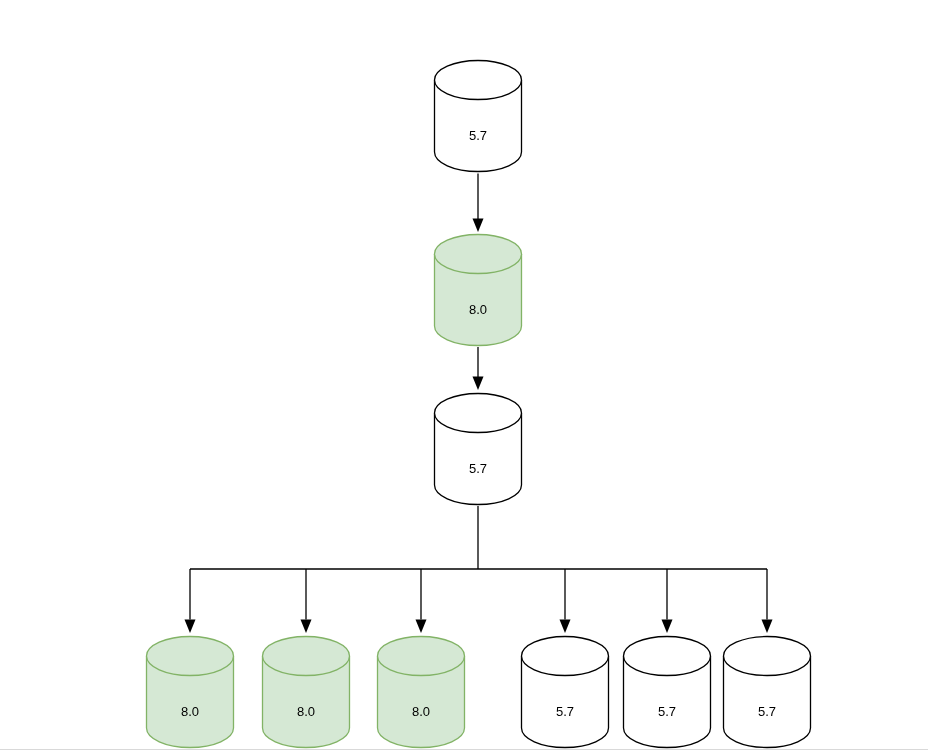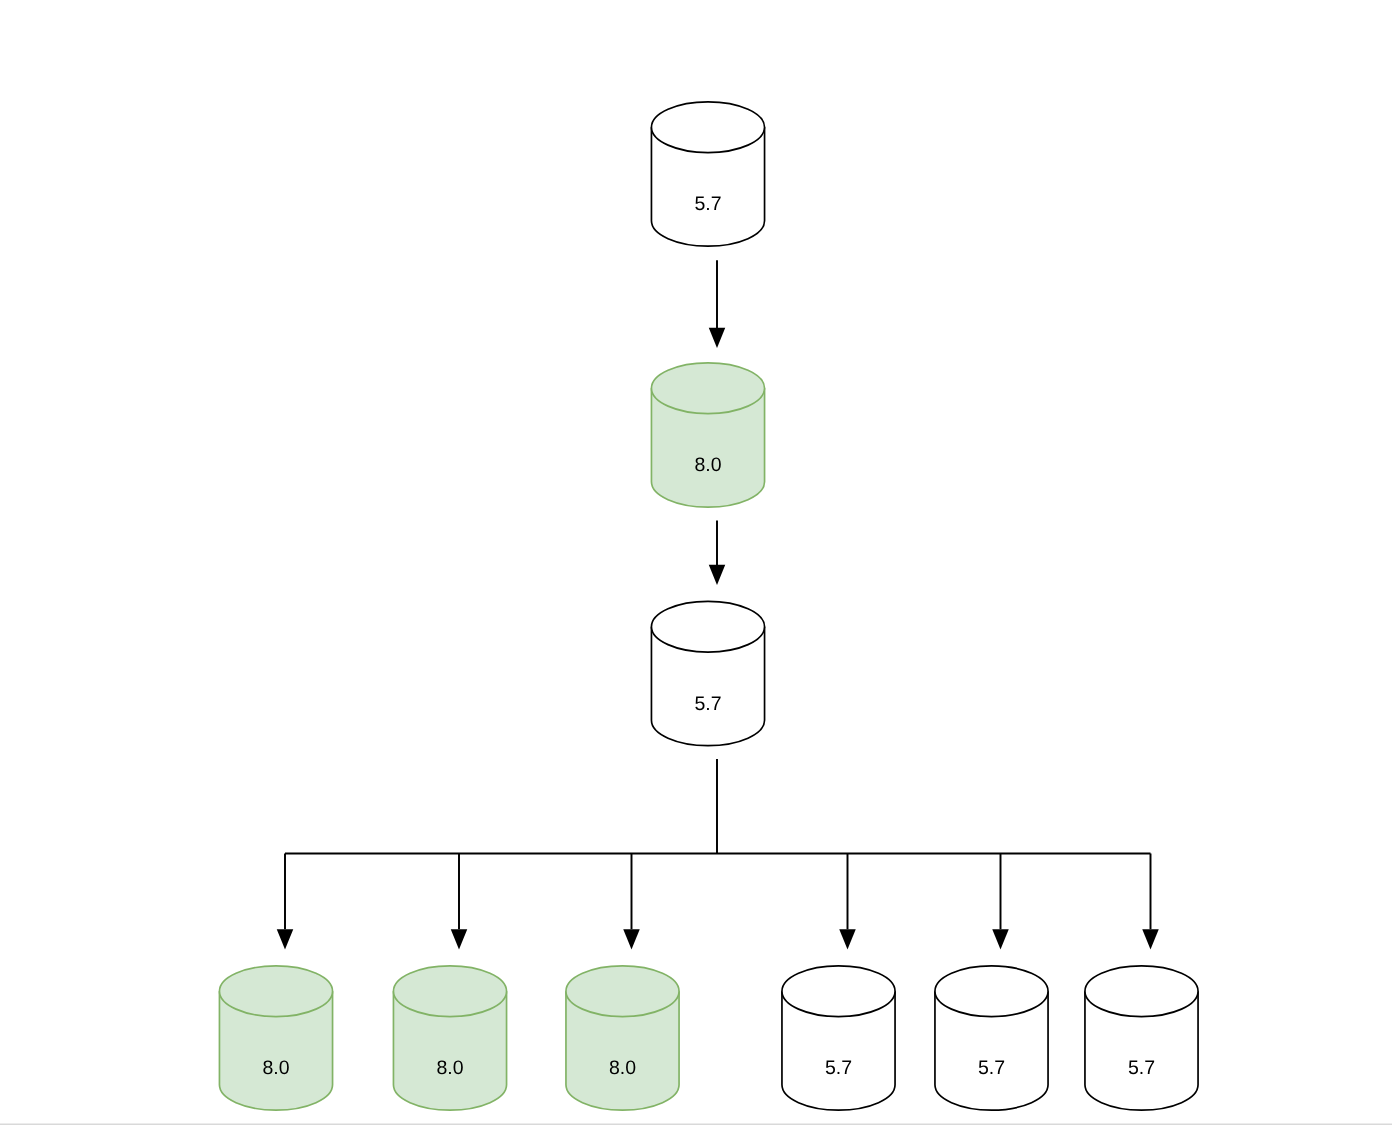--- a/index.html
+++ b/index.html
@@ -24,21 +24,21 @@
     stroke: var(--line-color, #000000);
     stroke-width: 1.3;
     fill: none;
   }
   .connectors .arrowhead {
     fill: var(--line-color, #000000);
     stroke: none;
   }
   .node {
     position: absolute;
-    width: 78px;
+    width: 90px;
     height: 114px;
     text-decoration: underline;
   }
   .node .cyl {
     position: absolute;
     left: 0;
     top: 0;
     width: 100%;
     height: 100%;
     overflow: visible;

